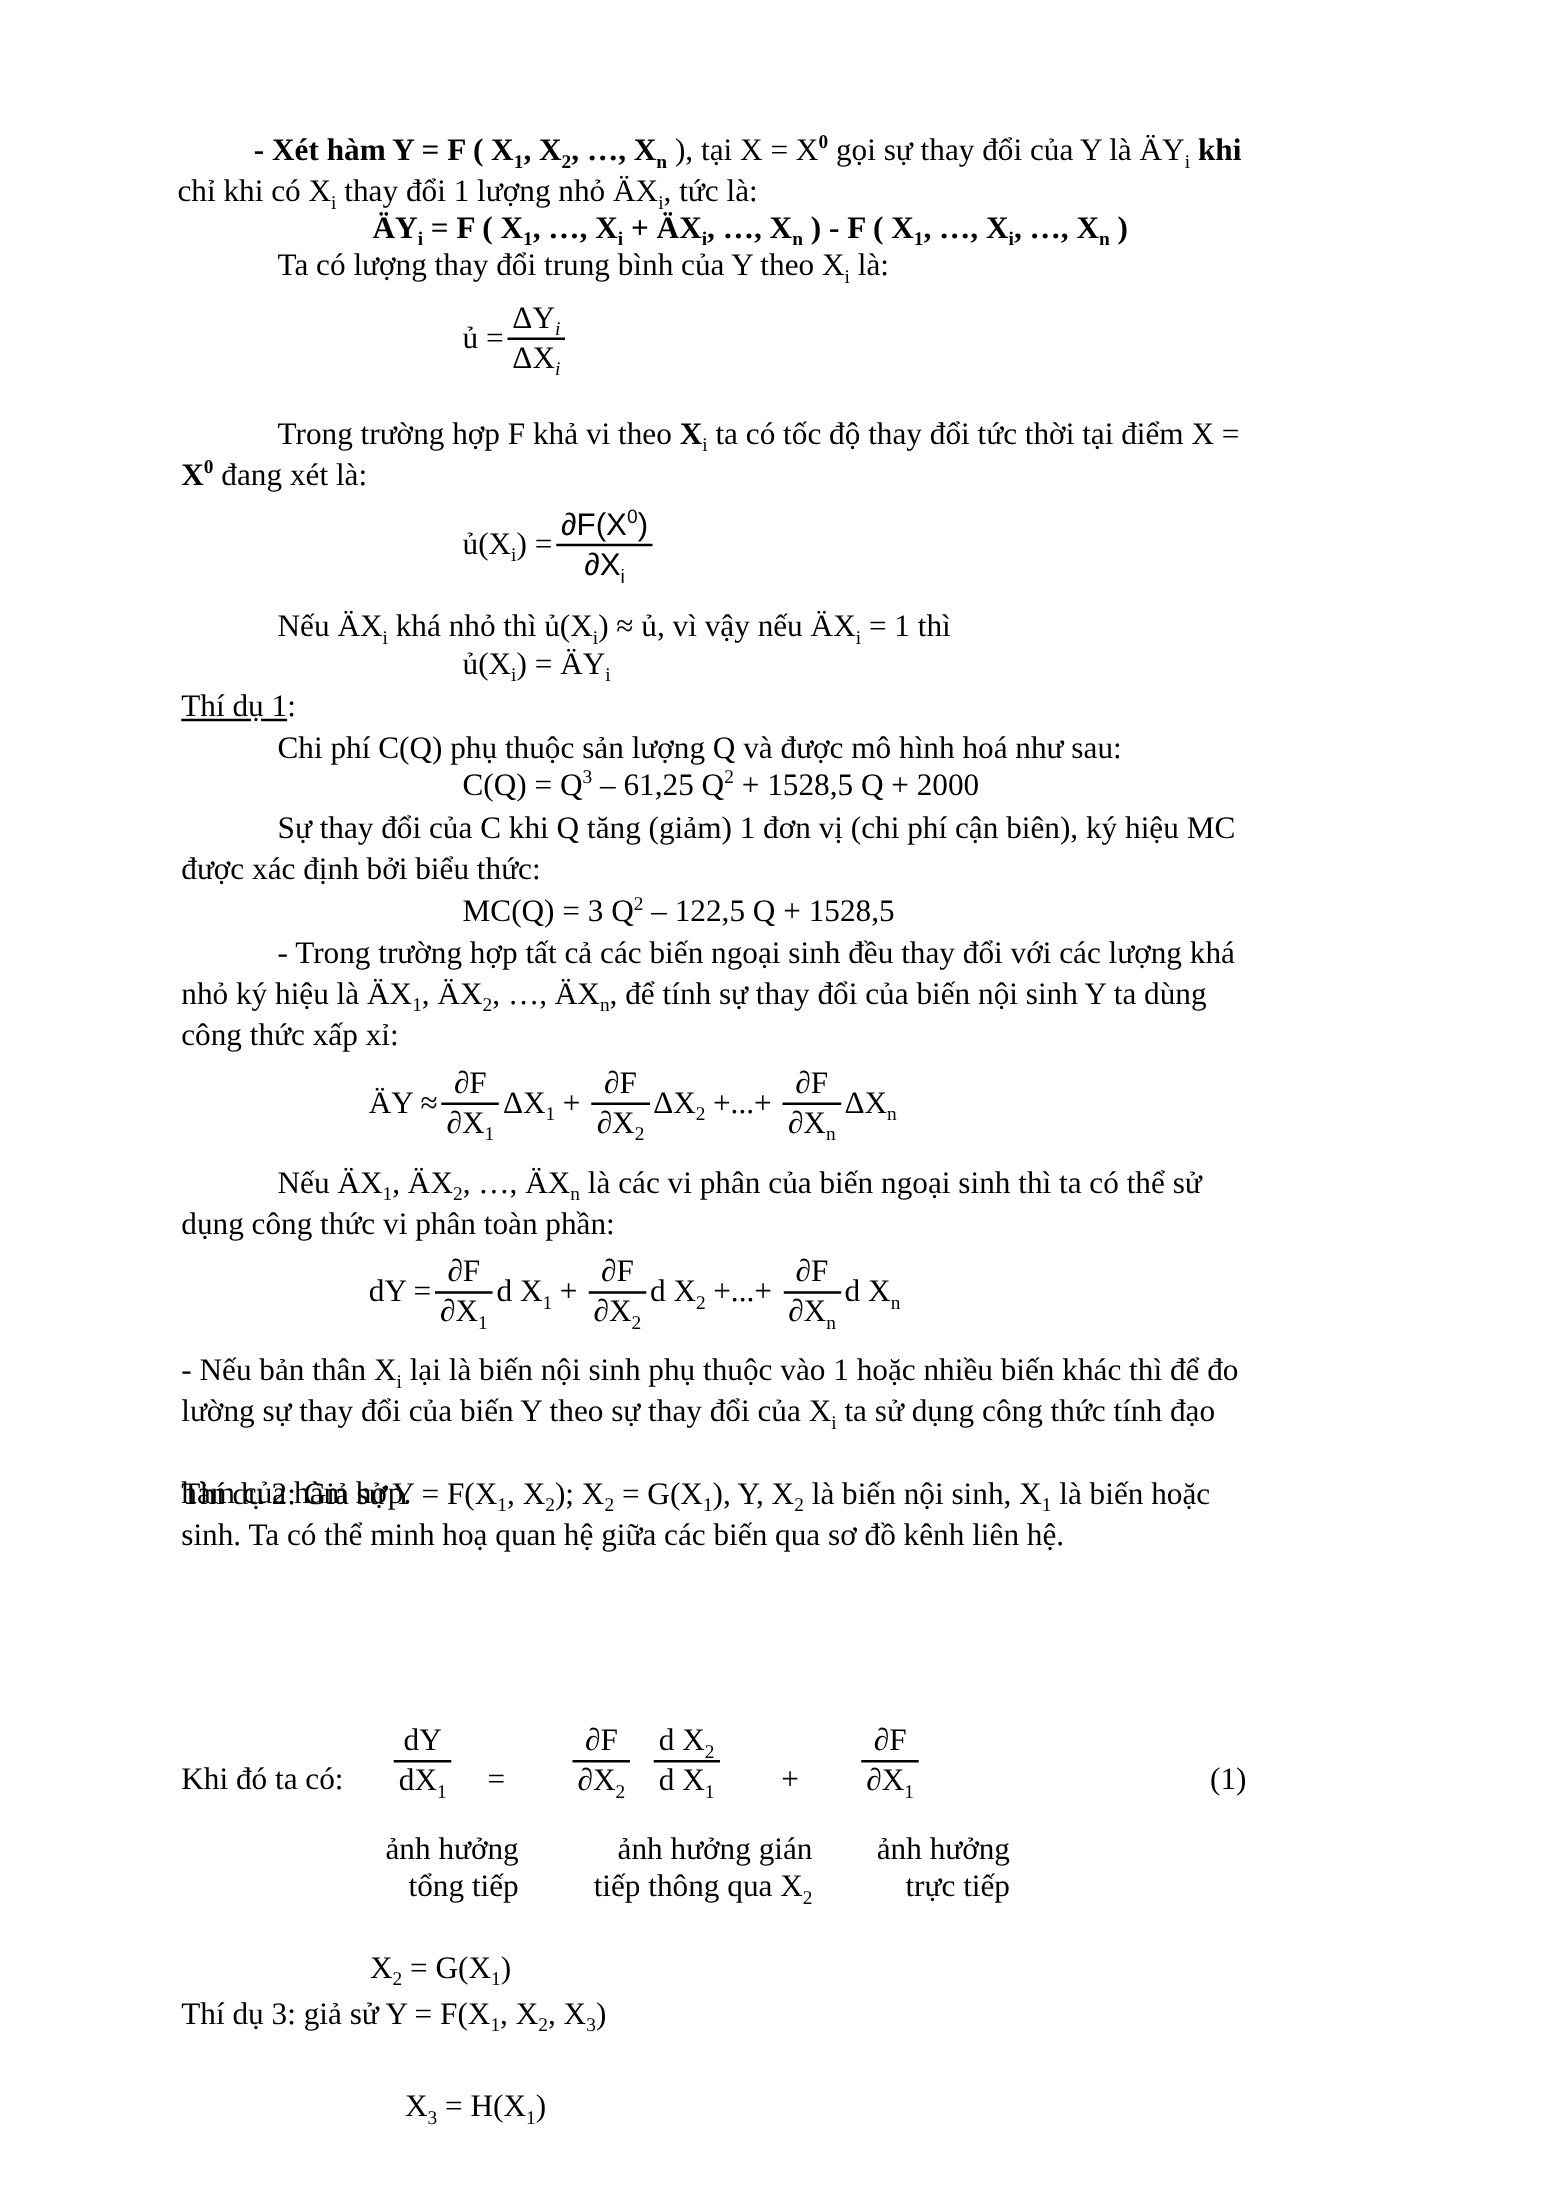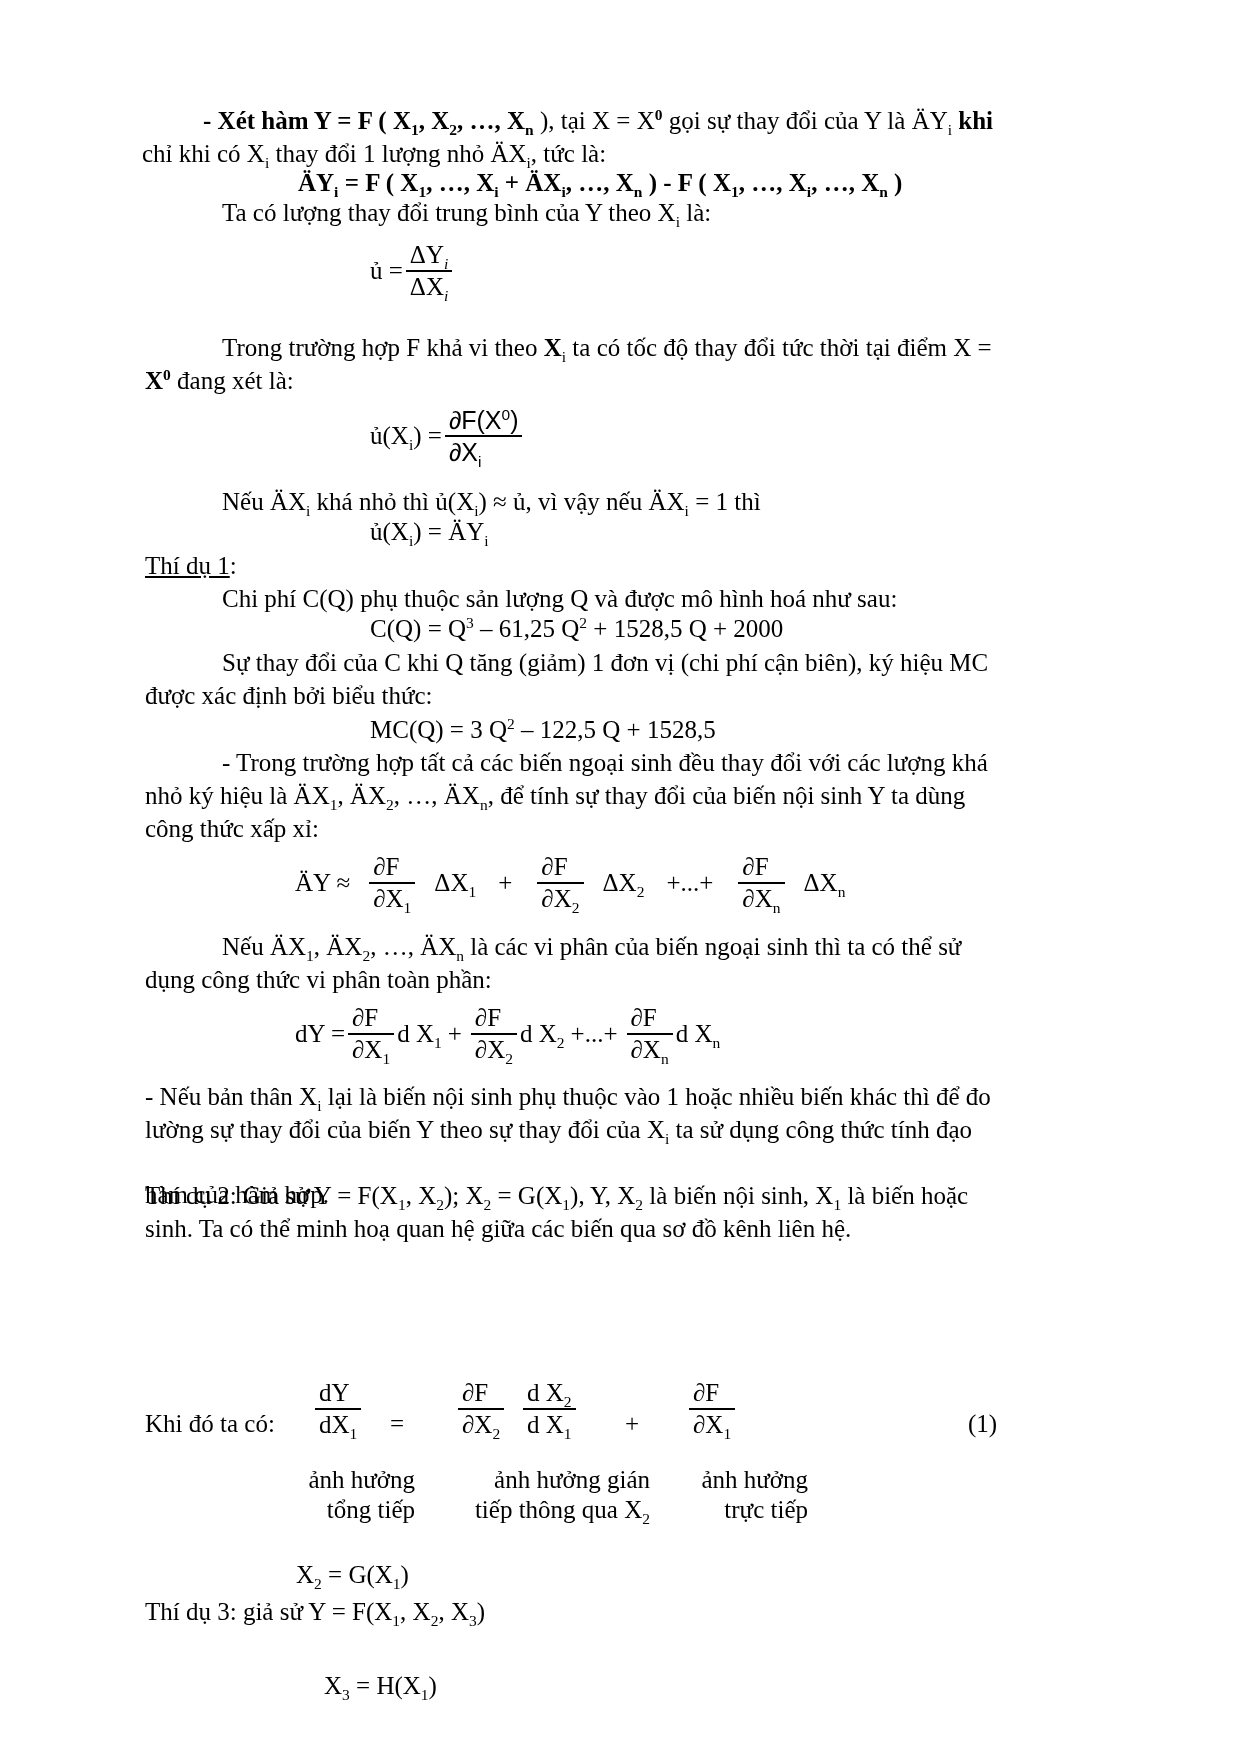--- a/index.html
+++ b/index.html
@@ -2,21 +2,21 @@
 <html><head>
 <meta charset="utf-8">
 <style>
   html, body { margin: 0; padding: 0; background: #ffffff; }
   body { width: 1240px; height: 1754px; position: relative; overflow: hidden;
          font-family: "Liberation Serif", "DejaVu Serif", serif; color: #000; font-size: 25px; }
   .line { position: absolute; white-space: nowrap; line-height: 30px; }
   .b { font-weight: bold; }
   .u { text-decoration: underline; }
   sub, sup { font-size: 62%; line-height: 0; }
-  .frac { display: inline-block; vertical-align: middle; text-align: left; margin: 0 3px; }
+  .frac { display: inline-block; vertical-align: middle; text-align: center; margin: 0 3px; }
   .frac > span { display: block; padding: 0 4px; line-height: 30px; }
   .frac > .num { border-bottom: 2px solid #000; }
   .sans { font-family: "Liberation Sans", "DejaVu Sans", sans-serif; }
   .row { position: absolute; display: flex; align-items: center; white-space: nowrap; }
   .op { margin: 0 6px; }
   .cap { position: absolute; white-space: nowrap; line-height: 30px; text-align: right; }
 </style>
 </head>
 <body>
 
@@ -71,21 +71,21 @@
 <div class="line" style="left:145px; top:681px;">được xác định bởi biểu thức:</div>
 <div class="line" style="left:370px; top:715px;">
   <span>MC(Q) = 3 Q</span><sup>2</sup><span> – 122,5 Q + 1528,5</span>
 </div>
 
 <div class="line" style="left:222px; top:748px;">- Trong trường hợp tất cả các biến ngoại sinh đều thay đổi với các lượng khá</div>
 <div class="line" style="left:145px; top:781px;">
   <span>nhỏ ký hiệu là ÄX</span><sub>1</sub><span>, ÄX</span><sub>2</sub><span>, …, ÄX</span><sub>n</sub><span>, để tính sự thay đổi của biến nội sinh Y ta dùng</span>
 </div>
 <div class="line" style="left:145px; top:814px;">công thức xấp xỉ:</div>
-<div class="row" style="left:295px; top:852px;gap:16px;">
+<div class="row" style="left:295px; top:852px;">
   <span>ÄY ≈</span>
   <span class="frac">
       <span class="num">∂F</span>
       <span class="den"><span>∂X</span><sub>1</sub></span>
     </span>
   <span><span>ΔX</span><sub>1</sub></span>
   <span class="op">+</span>
   <span class="frac">
       <span class="num">∂F</span>
       <span class="den"><span>∂X</span><sub>2</sub></span>

